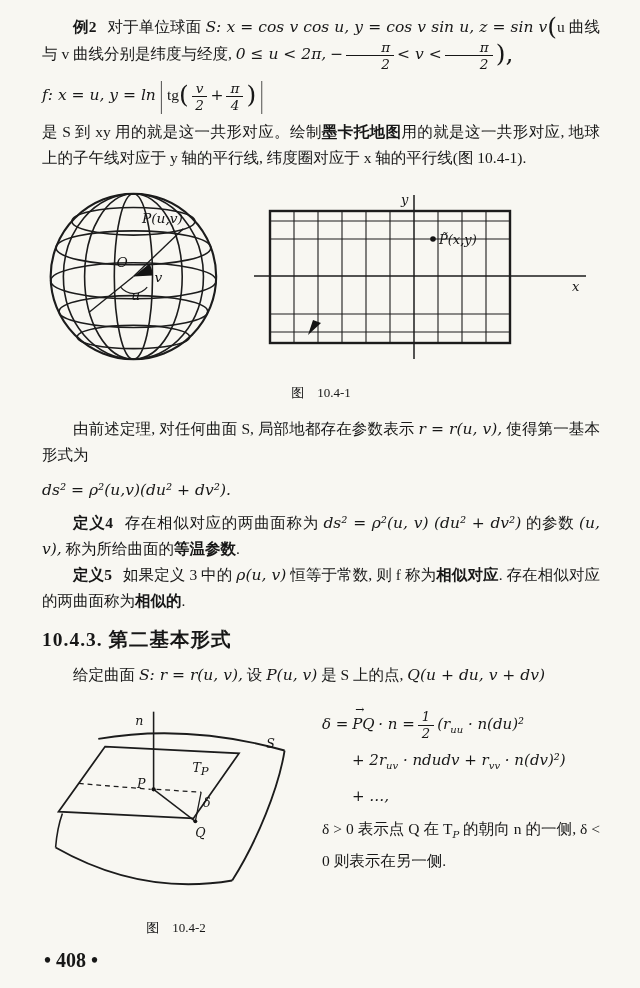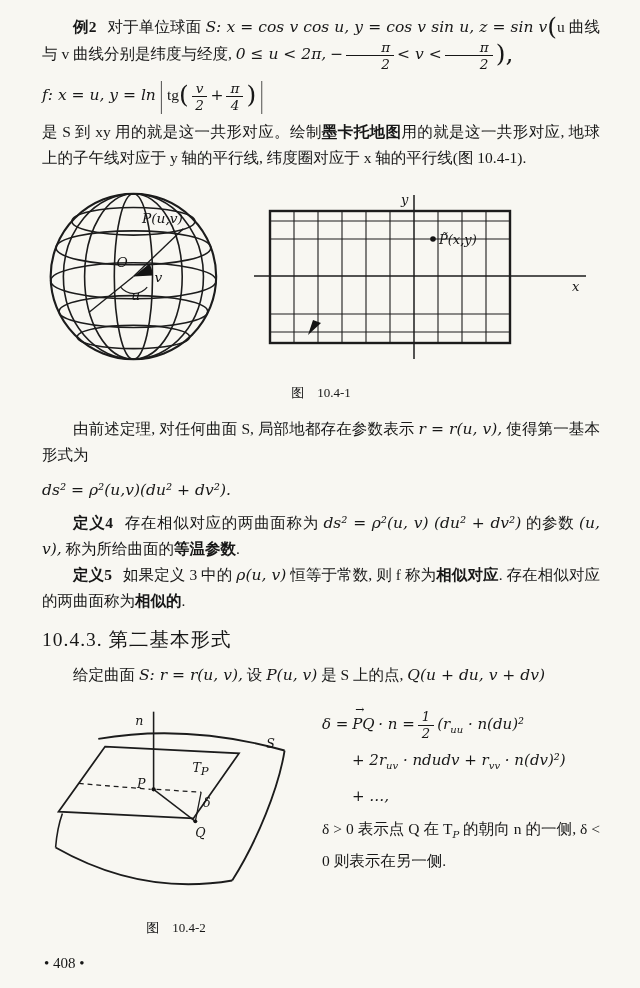--- a/index.html
+++ b/index.html
@@ -16,31 +16,31 @@
   b.emph{font-weight:bold}
   .bigparen{font-size:25px;line-height:1;vertical-align:-3px;font-family:"DejaVu Serif",serif}
   .frac{display:inline-flex;flex-direction:column;align-items:center;vertical-align:middle;
         line-height:1.05;font-size:.88em;font-style:italic;margin:0 3px;font-family:"DejaVu Serif",serif}
   .frac .num{border-bottom:1.4px solid #171717;padding:0 4px 1px}
   .frac .den{padding-top:1px}
   .formula{text-align:left;margin:9px 0 7px}
   .tallbar{display:inline-block;transform:scaleY(2.3);margin:0 4px;font-weight:300}
   .figrow{display:flex;align-items:center;justify-content:space-between;margin:10px 0 0}
   .caption{text-align:center;margin:8px 0 10px;font-size:13px}
-  .section-title{font-size:19.5px;font-weight:400;letter-spacing:1px;margin:13px 0 9px}
+  .section-title{font-size:19.5px;font-weight:700;letter-spacing:1px;margin:13px 0 9px}
   .bottom{margin-top:2px}
   .fig2wrap{float:left;width:268px;margin:10px 12px 0 0}
   .colright{overflow:hidden;padding-top:2px}
   .delta-formula{margin:9px 0 7px;font-size:15px}
   .fline{display:block;margin:4px 0}
   .fline.ind{padding-left:30px}
   .vec{position:relative;display:inline-block;font-style:italic;font-family:"DejaVu Serif",serif;margin-top:10px}
   .vec .arr{position:absolute;left:3px;top:-14px;font-size:11px;font-style:normal}
   sub.ssub{font-size:10px;font-style:italic;font-family:"DejaVu Serif",serif}
-  .pagenum{position:absolute;left:44px;bottom:16px;font-weight:normal;font-size:15px}
+  .pagenum{position:absolute;left:44px;bottom:16px;font-weight:bold;font-size:20px}
   svg text{font-family:"DejaVu Serif",serif;font-style:italic;font-size:13px;fill:#141414}
   svg .small{font-size:12px}
 </style>
 </head>
 <body>
 
 <div class="page">
 
   <p class="para indent"><b class="lbl">例2</b><span>对于单位球面</span>
     <span class="math">S: x = cos v cos u,  y = cos v sin u,  z = sin v</span><span class="bigparen">(</span><span>u 曲线与 v 曲线分别是纬度与经度,</span>

